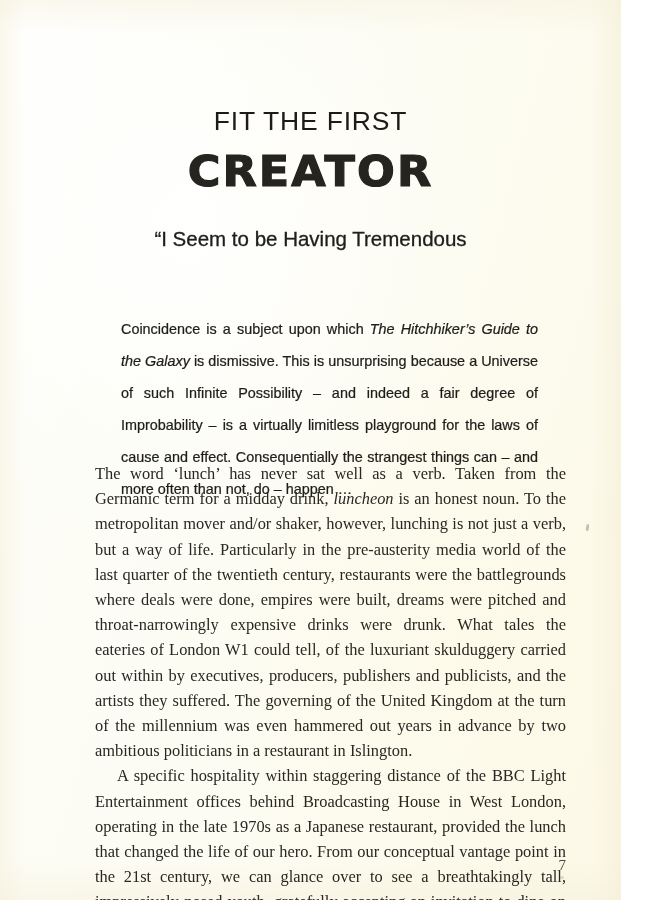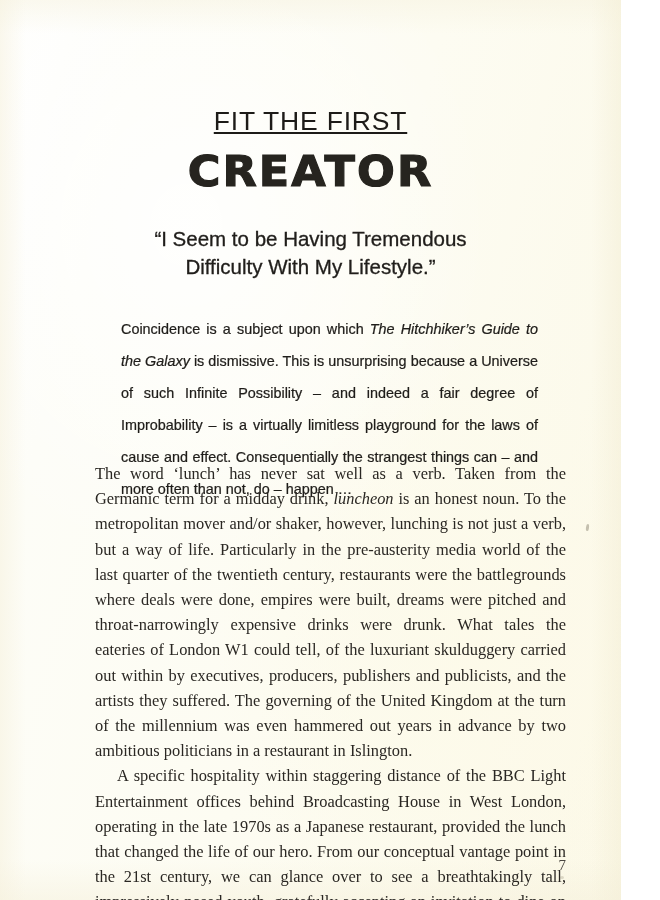--- a/index.html
+++ b/index.html
@@ -60,21 +60,20 @@
     position: absolute;
     left: 0;
     top: 106px;
     width: 621px;
     text-align: center;
     font-family: "Liberation Sans", sans-serif;
     font-size: 26.5px;
     font-weight: 400;
     letter-spacing: 0.8px;
     color: #1d1b18;
-    text-decoration: underline;
   }
 
   .chapter-title {
     position: absolute;
     left: 0;
     top: 147px;
     width: 621px;
     text-align: center;
     font-family: "DejaVu Sans", sans-serif;
     font-size: 42px;
@@ -187,21 +186,20 @@
 <div id="page-sheet"></div>
 
 <div class="content">
 
   <div class="fit-the-first">FIT THE FIRST</div>
 
   <div class="chapter-title">CREATOR</div>
 
   <div class="chapter-subtitle">
     <span class="line">“I Seem to be Having Tremendous</span>
-    <span class="line">Difficulty With My Lifestyle.”</span>
   </div>
 
   <div class="epigraph">
     <span>Coincidence is a subject upon which </span><em>The Hitchhiker’s Guide to the Galaxy</em><span> is dismissive. This is unsurprising because a Universe of such Infinite Possibility – and indeed a fair degree of Improbability – is a virtually limitless playground for the laws of cause and effect. Consequentially the strangest things can – and more often than not, do – happen …</span>
   </div>
 
 
   <div class="body-text">
     <p><span>The word ‘lunch’ has never sat well as a verb. Taken from the Germanic term for a midday drink, </span><i>luncheon</i><span> is an honest noun. To the metropolitan mover and/or shaker, however, lunching is not just a verb, but a way of life. Particularly in the pre-austerity media world of the last quarter of the twentieth century, restaurants were the battlegrounds where deals were done, empires were built, dreams were pitched and throat-narrowingly expensive drinks were drunk. What tales the eateries of London W1 could tell, of the luxuriant skulduggery carried out within by executives, producers, publishers and publicists, and the artists they suffered. The governing of the United Kingdom at the turn of the millennium was even hammered out years in advance by two ambitious politicians in a restaurant in Islington.</span></p>
     <p>A specific hospitality within staggering distance of the BBC Light Entertainment offices behind Broadcasting House in West London, operating in the late 1970s as a Japanese restaurant, provided the lunch that changed the life of our hero. From our conceptual vantage point in the 21st century, we can glance over to see a breathtakingly tall, impressively-nosed youth, gratefully accepting an invitation to dine on BBC expenses. This struggling almost-25-year-old comedy writer is called Douglas Adams, and he is our</p>

